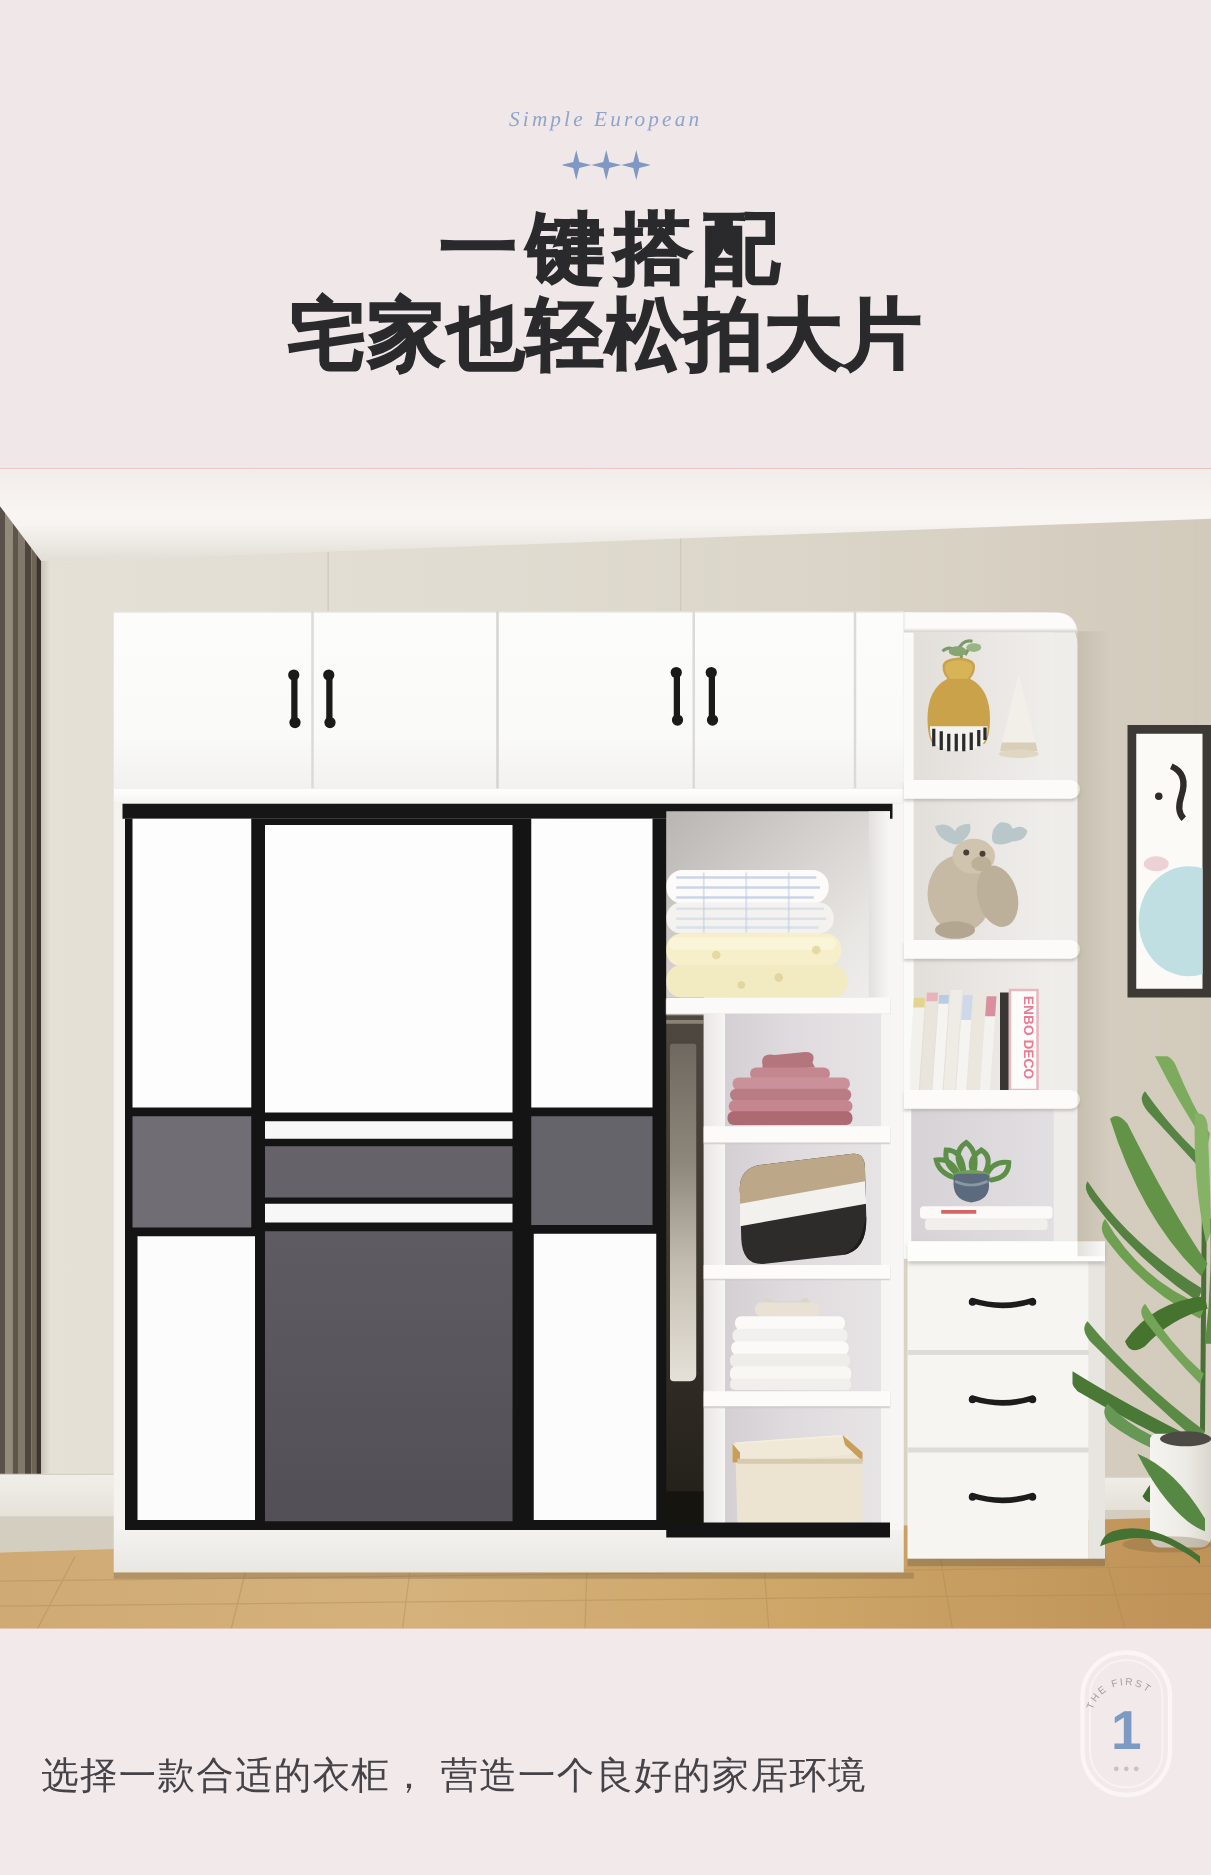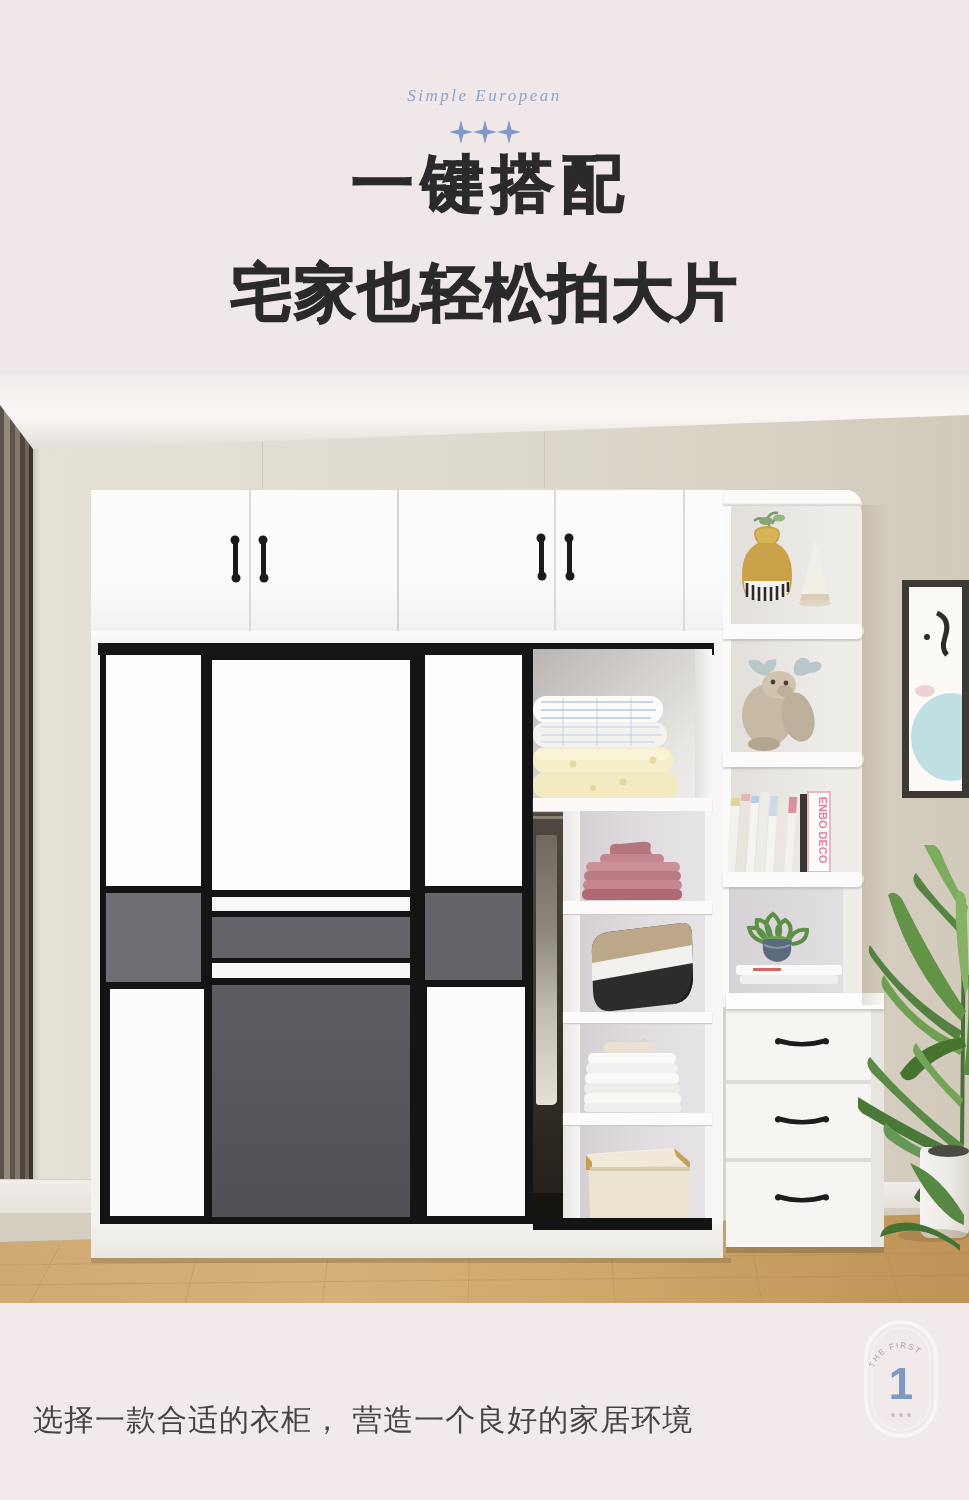--- a/index.html
+++ b/index.html
@@ -12,22 +12,22 @@
 
   <div class="abs" style="left:0;top:0;width:969px;height:375px;background:#f0e7e9;">
     <div class="abs" style="left:0;top:86px;width:969px;text-align:center;font-family:'Liberation Serif',serif;font-style:italic;font-size:17px;letter-spacing:2.5px;color:#8ea4c9;">Simple European</div>
     <div class="abs" style="left:0;top:120px;width:969px;text-align:center;">
       <svg width="70" height="24" viewBox="0 0 70 24">
         <path d="M11 0 L13.4 9.6 L23 12 L13.4 14.4 L11 24 L8.6 14.4 L-1 12 L8.6 9.6 Z" fill="#7f98c4"></path>
         <path d="M35 0 L37.4 9.6 L47 12 L37.4 14.4 L35 24 L32.6 14.4 L23 12 L32.6 9.6 Z" fill="#7f98c4"></path>
         <path d="M59 0 L61.4 9.6 L71 12 L61.4 14.4 L59 24 L56.6 14.4 L47 12 L56.6 9.6 Z" fill="#7f98c4"></path>
       </svg>
     </div>
-    <div class="abs" style="left:0;top:152px;width:969px;text-align:center;font-size:62px;font-weight:700;letter-spacing:8px;line-height:64px;color:#2a2a2c;text-indent:14px;-webkit-text-stroke:1.6px #2a2a2c;">一键搭配</div>
-    <div class="abs" style="left:0;top:237px;width:969px;text-align:center;font-size:62px;font-weight:700;letter-spacing:1.5px;line-height:64px;color:#2a2a2c;margin-top:24px;-webkit-text-stroke:1.6px #2a2a2c;">宅家也轻松拍大片</div>
+    <div class="abs" style="left:0;top:168px;width:969px;text-align:center;font-size:62px;font-weight:700;letter-spacing:8px;line-height:64px;color:#2a2a2c;text-indent:14px;-webkit-text-stroke:1.6px #2a2a2c;">一键搭配</div>
+    <div class="abs" style="left:0;top:237px;width:969px;text-align:center;font-size:62px;font-weight:700;letter-spacing:1.5px;line-height:64px;color:#2a2a2c;-webkit-text-stroke:1.6px #2a2a2c;">宅家也轻松拍大片</div>
   </div>
 
   <div class="abs" id="photo" style="left:0;top:375px;width:969px;height:928px;background:linear-gradient(90deg,#e6e1d7 0%,#e1dcd1 40%,#d9d3c6 75%,#d2cabb 100%);overflow:hidden;">
 
     <div class="abs" style="left:262px;top:42px;width:1px;height:74px;background:#cfc8bb;"></div>
     <div class="abs" style="left:544px;top:42px;width:1px;height:72px;background:#cfc8bb;"></div>
     <div class="abs" style="left:956px;top:42px;width:1px;height:168px;background:#cfc8bb;"></div>
 
     <div class="abs" style="left:0;top:0;width:969px;height:80px;background:linear-gradient(180deg,#f2ecea 0%,#f8f5f2 45%,#f5f2ee 100%);clip-path:polygon(0 0,100% 0,100% 50%,0 95%);"></div>
     <div class="abs" style="left:0;top:0;width:969px;height:80px;background:linear-gradient(180deg,rgba(215,209,199,0) 55%,rgba(200,193,181,.5) 100%);clip-path:polygon(0 0,100% 0,100% 50%,0 95%);"></div>

